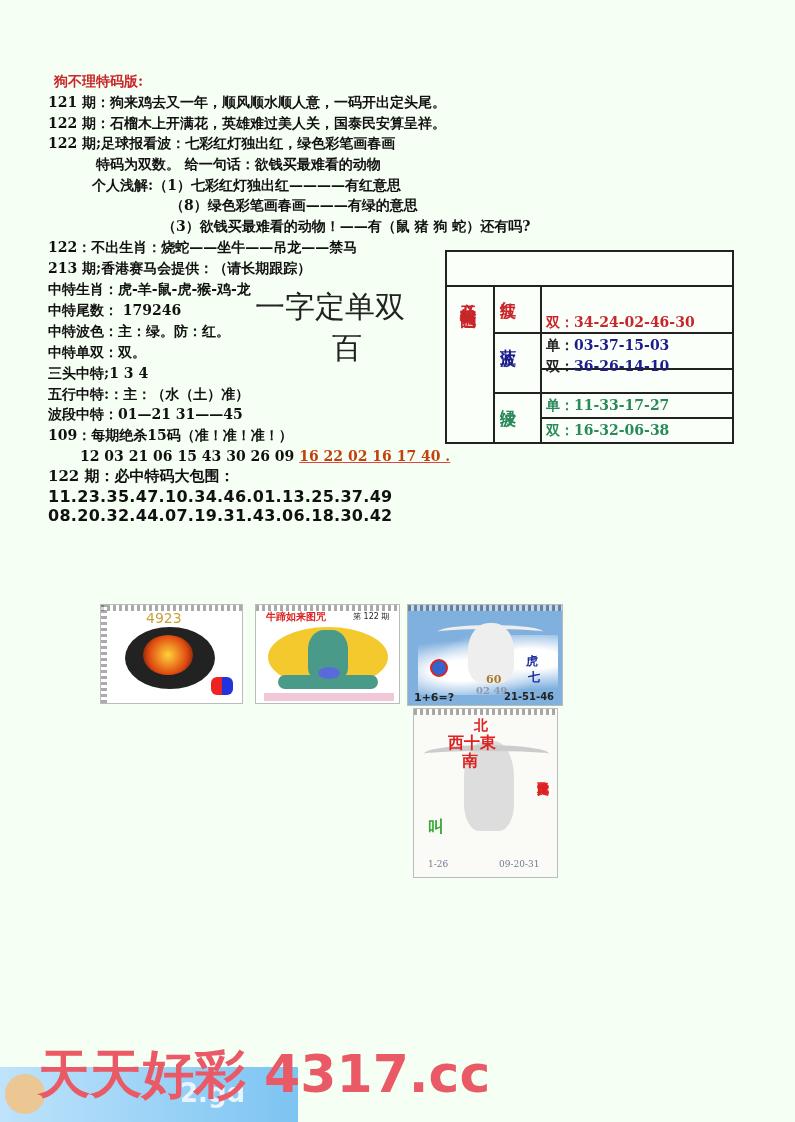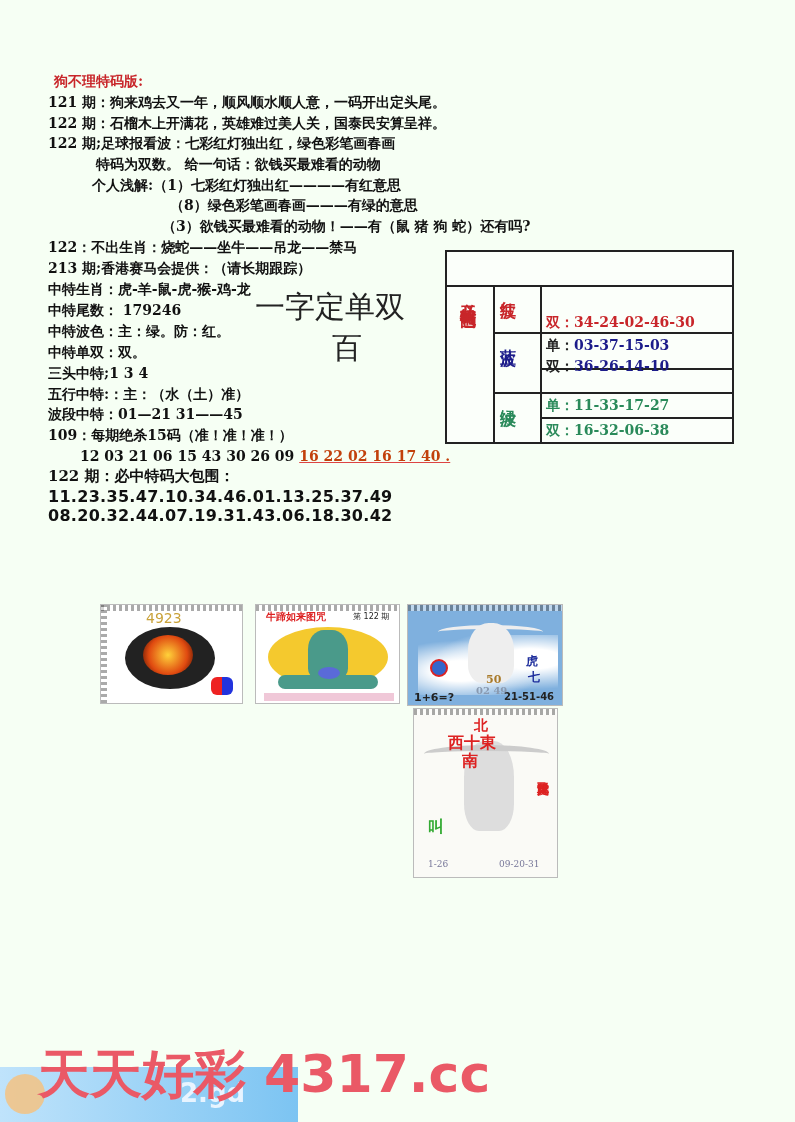--- a/index.html
+++ b/index.html
@@ -102,21 +102,21 @@
 </div>
 
 <div class="thumb" style="left:407px;top:604px;width:156px;height:102px;background:#7fb0de">
   <div class="strip" style="top:0"></div>
   <div style="position:absolute;left:10px;top:30px;width:140px;height:60px;background:radial-gradient(ellipse at 30% 60%,#fff 20%,transparent 60%),radial-gradient(ellipse at 80% 40%,#fff 20%,transparent 60%)"></div>
   <div style="position:absolute;left:60px;top:18px;width:46px;height:60px;border-radius:45% 45% 30% 30%;background:#eee"></div>
   <div style="position:absolute;left:30px;top:20px;width:105px;height:10px;border-radius:50%;border-top:4px solid #eee"></div>
   <div style="position:absolute;left:22px;top:54px;width:14px;height:14px;border-radius:50%;border:2px solid #d22;background:#36c"></div>
   <div style="position:absolute;left:118px;top:48px;font-size:12px;color:#1a2a9a;font-weight:bold">虎</div>
   <div style="position:absolute;left:120px;top:64px;font-size:12px;color:#1a2a9a;font-weight:bold">七</div>
-  <div style="position:absolute;left:78px;top:68px;font-size:11px;color:#a87a2a;font-weight:bold">50</div>
+  <div style="position:absolute;left:78px;top:68px;font-size:11px;color:#a87a2a;font-weight:bold">60</div>
   <div style="position:absolute;left:68px;top:80px;font-size:10px;color:#8a9ab0;font-weight:bold">02 49</div>
   <div style="position:absolute;left:6px;top:86px;font-size:11px;color:#222;font-weight:bold;font-family:'DejaVu Sans',sans-serif">1+6=?</div>
   <div style="position:absolute;left:96px;top:86px;font-size:10px;color:#222;font-weight:bold;font-family:'DejaVu Sans',sans-serif">21-51-46</div>
 </div>
 
 <div class="thumb" style="left:413px;top:708px;width:145px;height:170px;background:#fafaf6">
   <div class="strip" style="top:0"></div>
   <div style="position:absolute;left:50px;top:32px;width:50px;height:90px;border-radius:40% 40% 30% 30%;background:#ddd"></div>
   <div style="position:absolute;left:10px;top:36px;width:125px;height:12px;border-radius:50%;border-top:6px solid #ccc"></div>
   <div style="position:absolute;left:60px;top:8px;font-size:14px;color:#d22;font-weight:bold">北</div>

